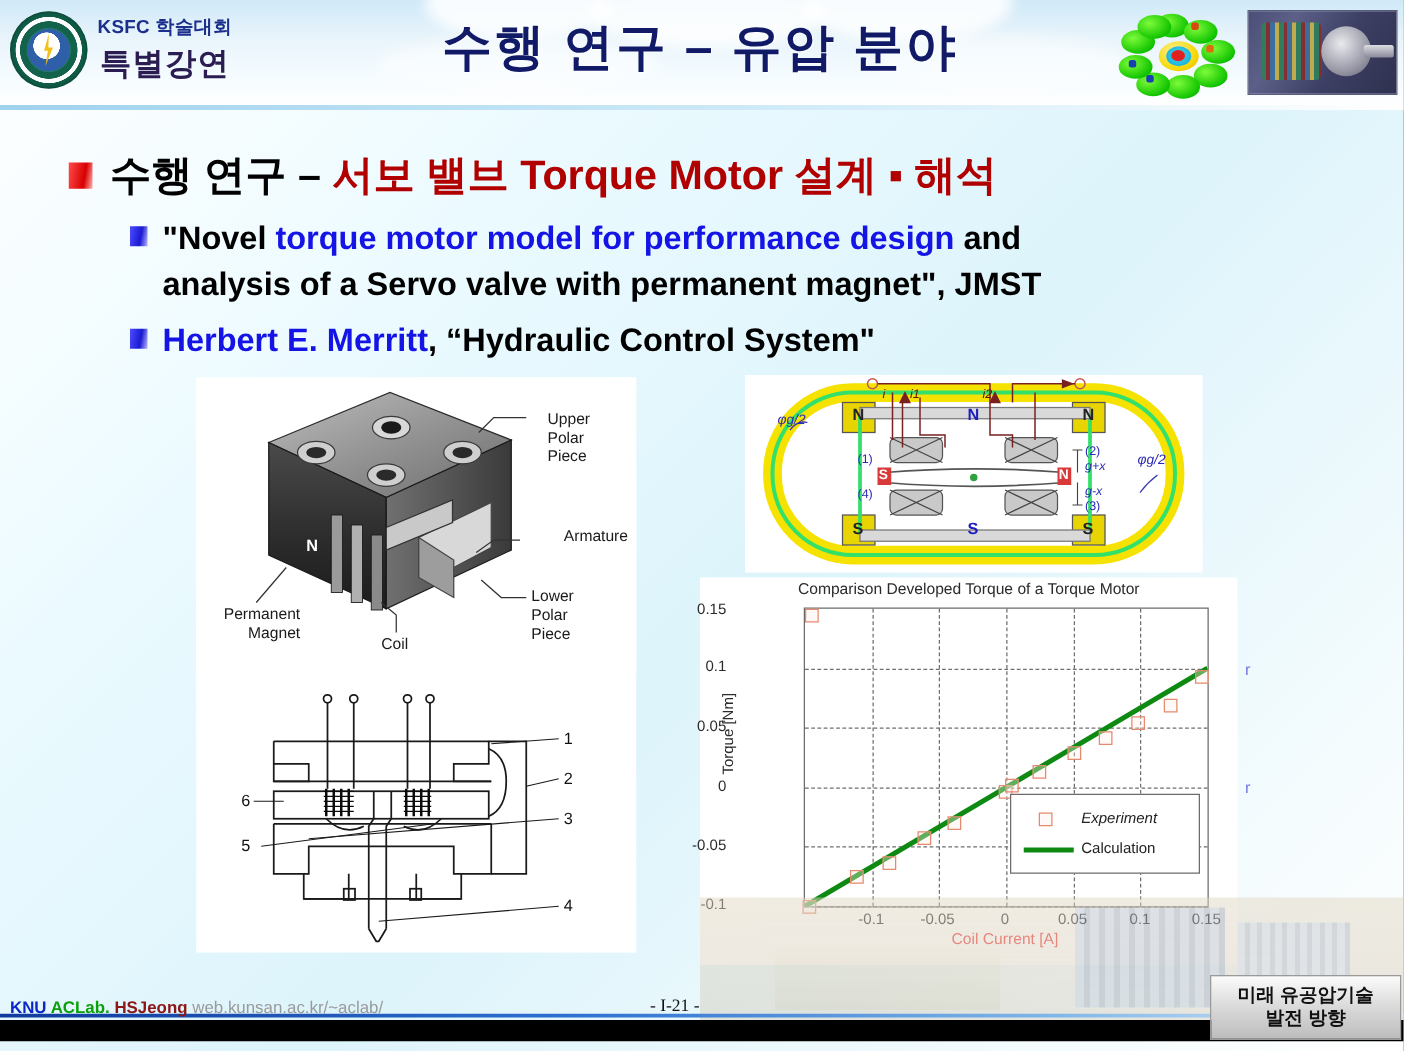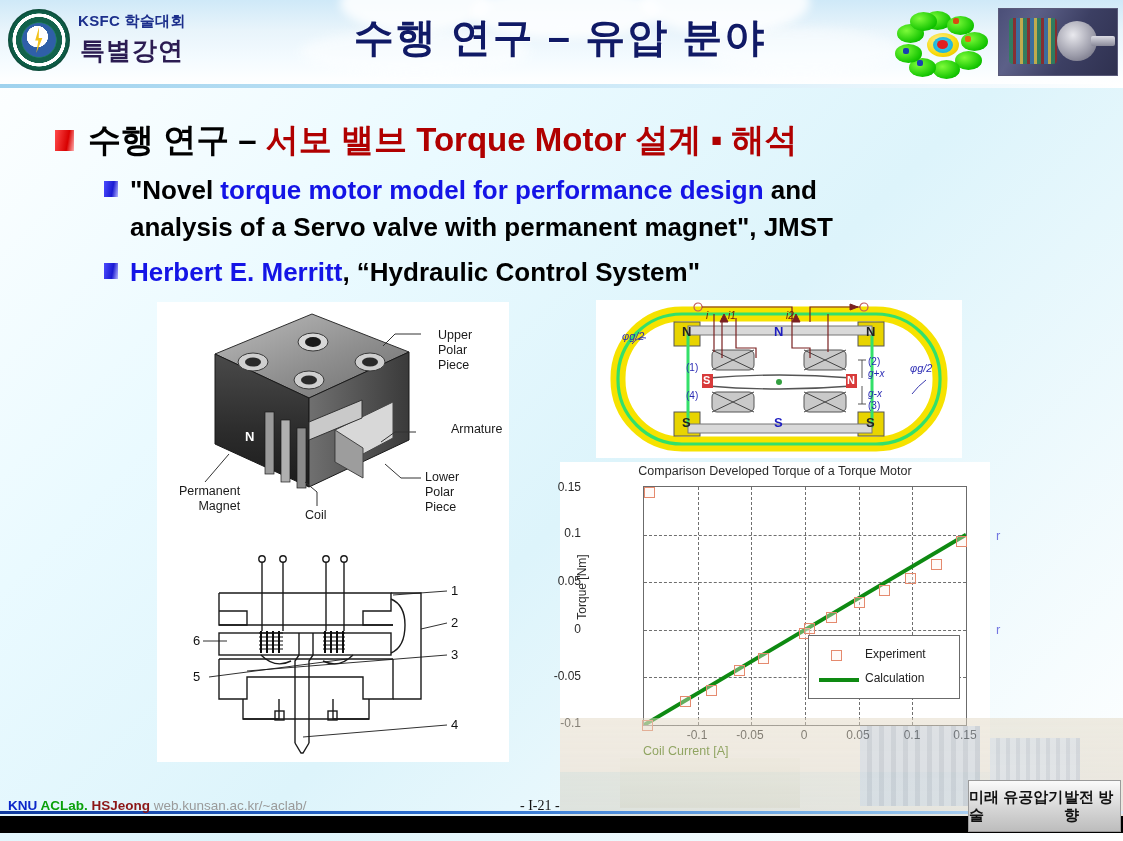--- a/index.html
+++ b/index.html
@@ -69,21 +69,21 @@
   
   #magckt{position:absolute;left:596px;top:300px;width:366px;height:158px;background:#fff;}
   
   #chartbox{position:absolute;left:560px;top:462px;width:430px;height:310px;background:#fff;}
   #chart-title{position:absolute;left:0;top:2px;width:430px;text-align:center;font-size:12.5px;color:#2b2b2b;}
   #plotarea{position:absolute;left:83px;top:24px;width:322px;height:238px;border:1px solid #6b6b6b;background:#fff;}
   .gridv{position:absolute;top:0;bottom:0;width:0;border-left:1px dashed #6f6f6f;}
   .gridh{position:absolute;left:0;right:0;height:0;border-top:1px dashed #6f6f6f;}
   .ytick{position:absolute;right:409px;width:60px;text-align:right;font-size:12px;color:#2b2b2b;}
   .xtick{position:absolute;font-size:12px;color:#2b2b2b;text-align:center;width:50px;}
-  #xlabel{position:absolute;left:83px;top:282px;width:322px;text-align:left;font-size:12.5px;color:#4d7c0f;}
+  #xlabel{position:absolute;left:83px;top:282px;width:322px;text-align:center;font-size:12.5px;color:#ef4444;}
   #ylabel{position:absolute;left:-33px;top:118px;width:110px;text-align:center;font-size:12px;color:#2b2b2b;
     transform:rotate(-90deg);}
   .expt{position:absolute;width:9px;height:9px;border:1.6px solid #e58a6e;background:rgba(255,240,235,.35);}
   #legend{position:absolute;right:6px;bottom:26px;width:150px;height:62px;border:1px solid #6b6b6b;background:#fff;}
   .lgtxt{position:absolute;font-size:12px;color:#222;}
   
   .faintblue{position:absolute;color:#4a4ad8;font-size:13px;opacity:.75;}
   
   #bgphoto{position:absolute;left:560px;top:718px;width:563px;height:104px;overflow:hidden;opacity:.55;
     background:linear-gradient(180deg,rgba(226,216,196,.9),rgba(205,196,178,.75));}
@@ -97,21 +97,21 @@
     background:linear-gradient(90deg,#103a9e,#2c6fd0 40%,#7fb6e8 75%,#dce9f7);}
   #blackbar{position:absolute;left:0;top:816px;width:1123px;height:17px;background:#000;}
   #footer-left{position:absolute;left:8px;top:798px;font-size:13.5px;font-weight:bold;white-space:nowrap;}
   #footer-left .knu{color:#0b27c9;}
   #footer-left .ac{color:#0aa00a;}
   #footer-left .hs{color:#8c1616;}
   #footer-left .url{color:#9a9a9a;font-weight:normal;}
   #pagenum{position:absolute;left:520px;top:798px;font-size:14px;color:#111;font-family:"Liberation Serif",serif;}
   #cornerbox{position:absolute;left:968px;top:780px;width:151px;height:50px;
     background:linear-gradient(180deg,#fbfbfb,#d6d6d6 55%,#bdbdbd);border:1px solid #9a9a9a;
-    display:flex;flex-direction:row;align-items:center;justify-content:center;line-height:1.2;}
+    display:flex;flex-direction:column;align-items:center;justify-content:center;line-height:1.2;}
   #cornerbox div{font-size:15px;font-weight:bold;color:#111;}
 </style>
 </head>
 <body>
 
 <div id="slide">
 
   <div id="header">
     <div class="cloud" style="left:340px;top:-26px;width:150px;height:58px;"></div>
     <div class="cloud" style="left:470px;top:-14px;width:190px;height:52px;"></div>
@@ -445,21 +445,21 @@
       <div class="expt" style="left:160px;top:136px;"></div>
       <div class="expt" style="left:182px;top:125px;"></div>
       <div class="expt" style="left:210px;top:110px;"></div>
       <div class="expt" style="left:235px;top:98px;"></div>
       <div class="expt" style="left:261px;top:86px;"></div>
       <div class="expt" style="left:287px;top:72px;"></div>
       <div class="expt" style="left:312px;top:49px;"></div>
 
       <div id="legend">
         <div class="expt" style="left:22px;top:14px;"></div>
-        <div class="lgtxt" style="left:56px;top:11px;">Experiment</div>
+        <div class="lgtxt" style="left:56px;top:11px;font-style:italic;">Experiment</div>
         <div style="position:absolute;left:10px;top:42px;width:40px;height:4px;background:#0e8a12;"></div>
         <div class="lgtxt" style="left:56px;top:35px;">Calculation</div>
       </div>
     </div>
 
     <div class="xtick" style="left:112px;top:266px;">-0.1</div>
     <div class="xtick" style="left:165px;top:266px;">-0.05</div>
     <div class="xtick" style="left:219px;top:266px;">0</div>
     <div class="xtick" style="left:273px;top:266px;">0.05</div>
     <div class="xtick" style="left:327px;top:266px;">0.1</div>

